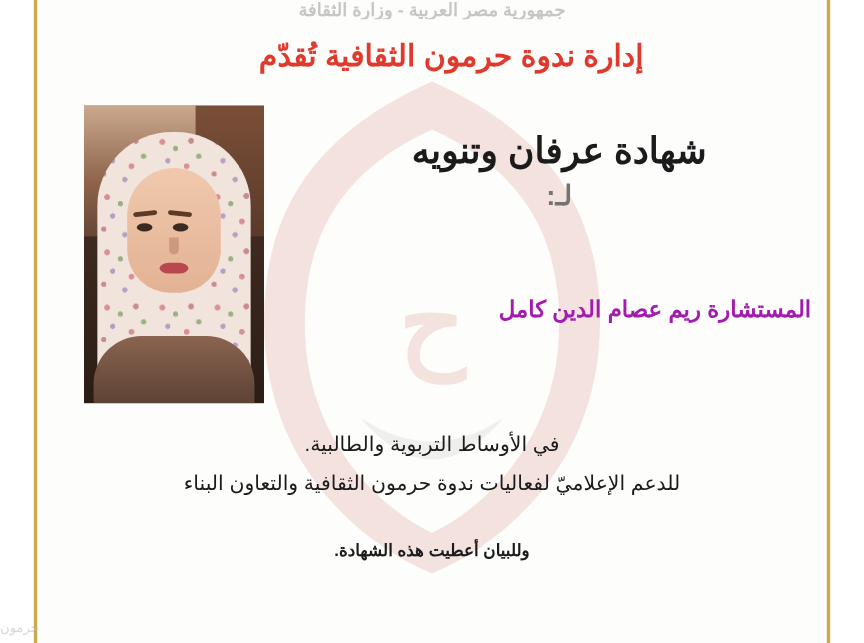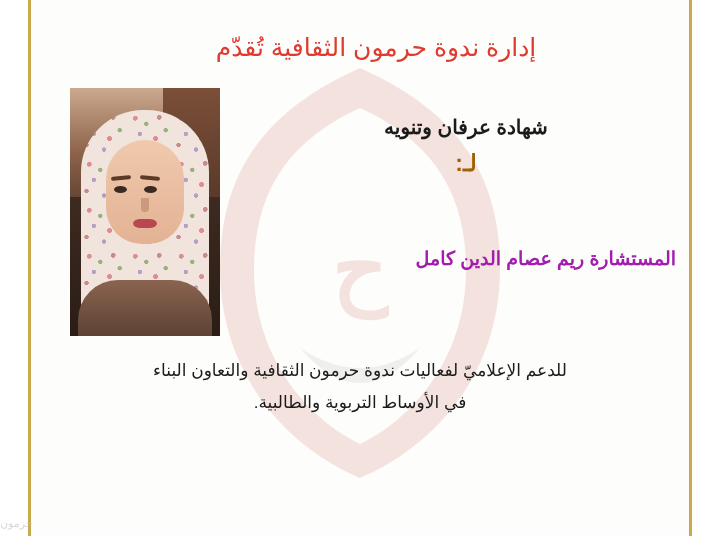--- a/index.html
+++ b/index.html
@@ -87,21 +87,21 @@
     direction: rtl;
   }
 
   .org-title {
     position: absolute;
     top: 30px;
     left: 0;
     right: 0;
     text-align: center;
     font-size: 25px;
-    font-weight: normal;
+    font-weight: bold;
     color: #e03a2f;
     direction: rtl;
     line-height: 34px;
     padding-left: 32px;
   }
 
   .photo-wrap {
     position: absolute;
     left: 70px;
     top: 88px;
@@ -211,35 +211,35 @@
     border-radius: 40px 40px 0 0;
     background: linear-gradient(180deg,#8a6450 0%, #5d4234 100%);
   }
 
   .cert-heading {
     position: absolute;
     right: 44px;
     top: 108px;
     width: 420px;
     text-align: center;
-    font-size: 20px;
+    font-size: 30px;
     font-weight: bold;
     color: #1b1b1b;
     direction: rtl;
     line-height: 38px;
   }
   .cert-for {
     position: absolute;
     right: 44px;
     top: 150px;
     width: 420px;
     text-align: center;
     font-size: 23px;
     font-weight: bold;
-    color: #a16207;
+    color: #737373;
     direction: rtl;
   }
 
   .recipient {
     position: absolute;
     right: 44px;
     top: 238px;
     width: 420px;
     text-align: right;
     font-size: 19px;
@@ -305,20 +305,21 @@
       </g>
     </svg>
   </div>
 
   <div class="frame-outer"></div>
   <div class="side-band-left"></div>
   <div class="side-band-right"></div>
 
   <div class="content">
 
+    <div class="top-faded-line">جمهورية مصر العربية - وزارة الثقافة</div>
 
     <div class="org-title">إدارة ندوة حرمون الثقافية تُقدّم</div>
 
     <div class="photo-wrap">
       <div class="photo">
         <div class="bg-top"></div>
         <div class="door"></div>
         <div class="bg-bottom"></div>
         <div class="hijab"></div>
         <div class="collar"></div>
@@ -334,21 +335,22 @@
 
     <div class="cert-heading">شهادة عرفان وتنويه</div>
 
     <div class="cert-for">لـ:</div>
 
     <div class="recipient">
       <div>المستشارة ريم عصام الدين كامل</div>
     </div>
 
     <div class="body-text">
+      <div>في الأوساط  التربوية والطالبية.</div>
       <div>للدعم الإعلاميّ لفعاليات ندوة حرمون الثقافية والتعاون البناء</div>
-      <div>في الأوساط  التربوية والطالبية.</div>
     </div>
 
+    <div class="closing-text">وللبيان أعطيت هذه الشهادة.</div>
 
     <div class="bottom-faded">حرمون</div>
 
   </div>
 </div>
 
 </body></html>

